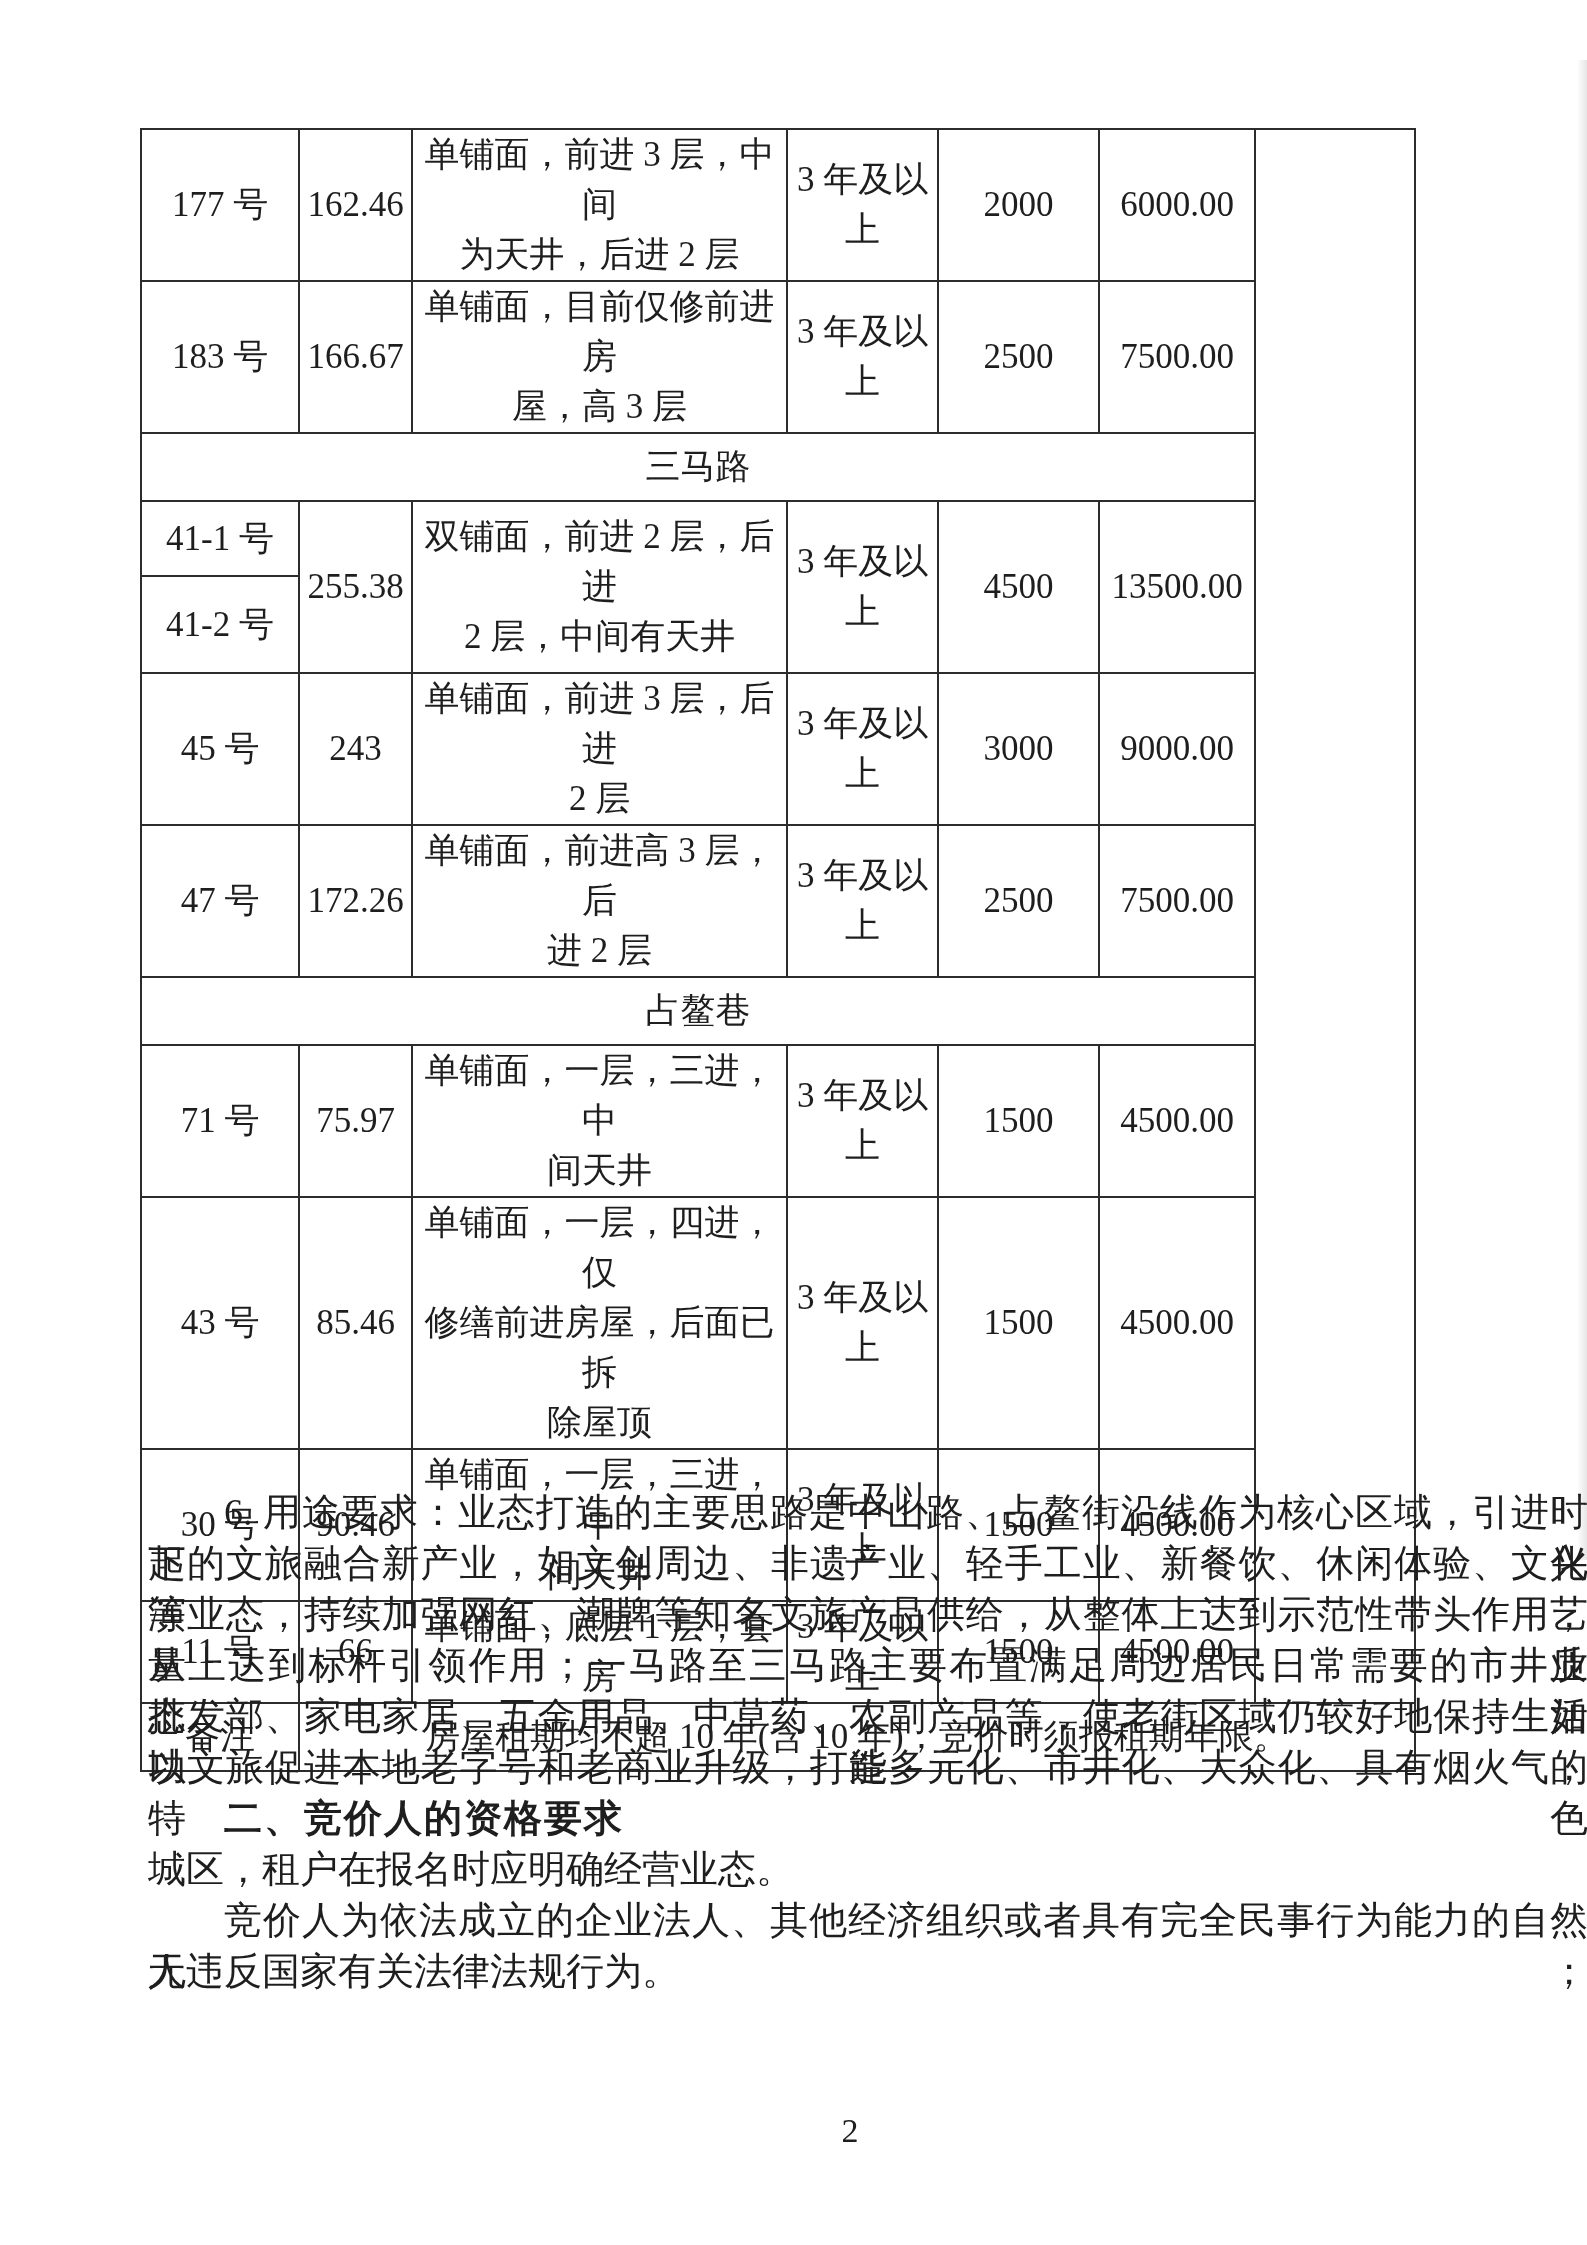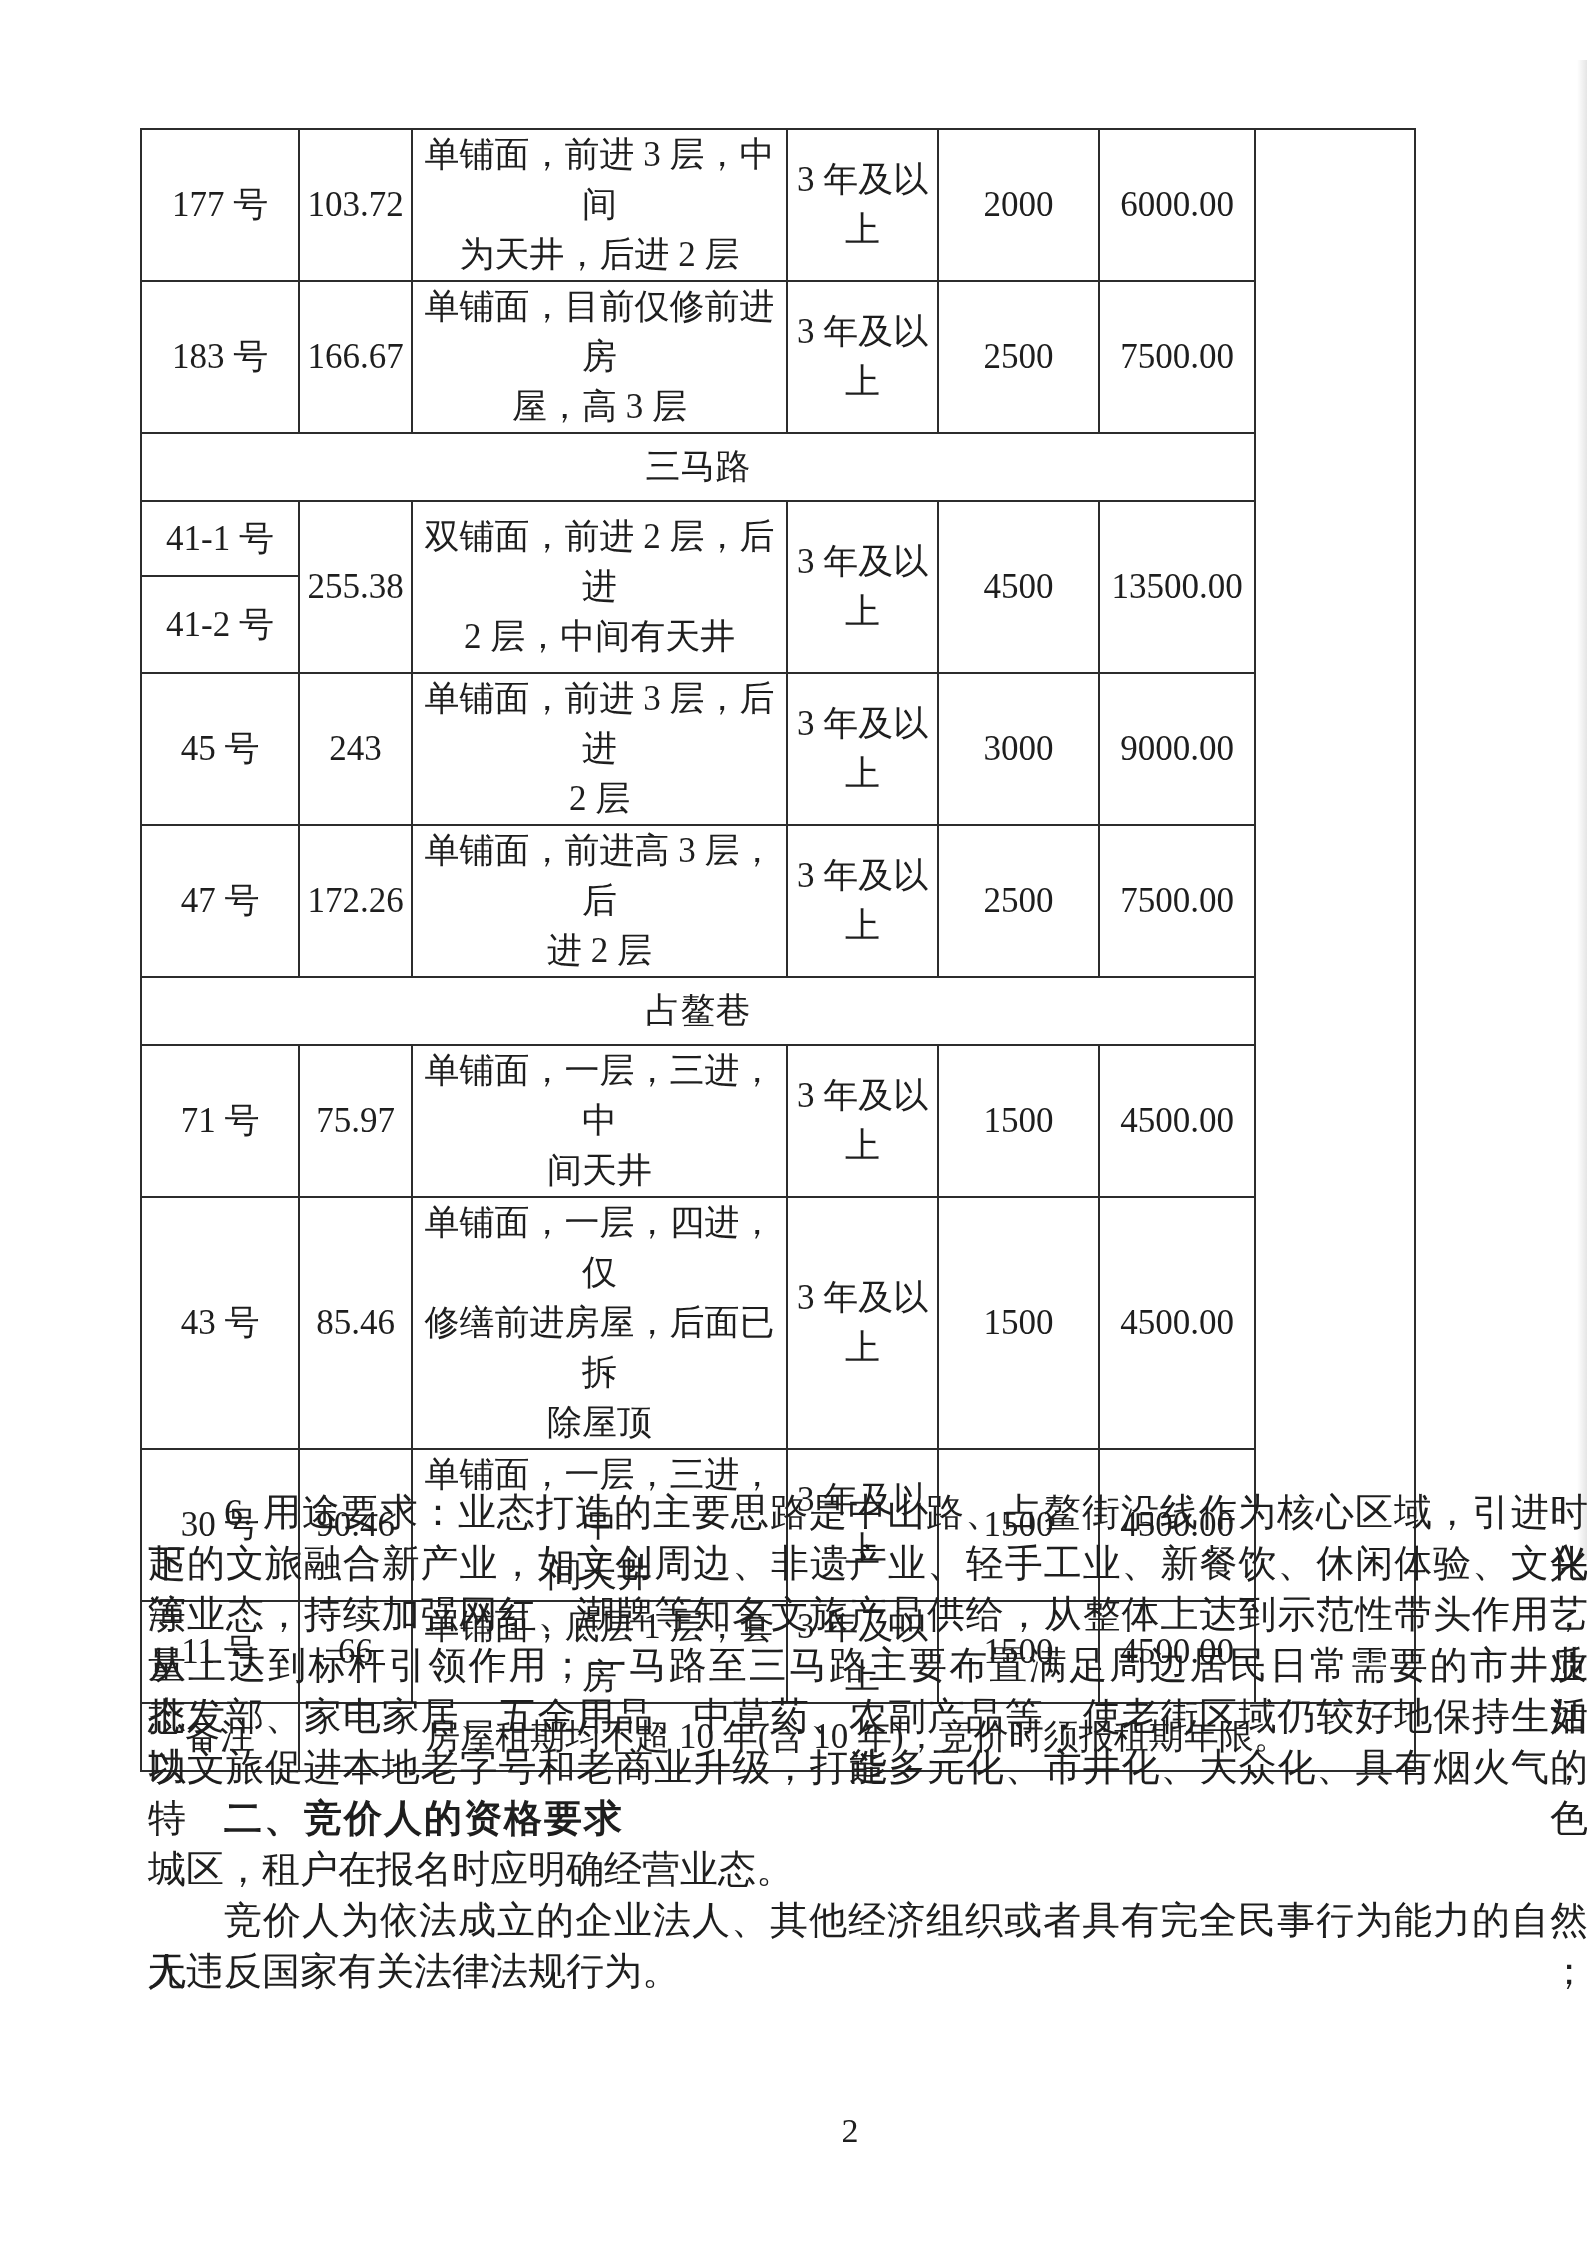--- a/index.html
+++ b/index.html
@@ -66,21 +66,21 @@
       <col style="width:113px">
       <col style="width:375px">
     <col style="width:151px">
       <col style="width:161px">
       <col style="width:156px">
     <col style="width:160px">
   </colgroup>
   <tbody>
       <tr class="h120">
     <td class="c-no">177 号</td>
-    <td class="c-area">103.72</td>
+    <td class="c-area">162.46</td>
     <td class="c-desc">单铺面，前进 3 层，中间
 为天井，后进 2 层</td>
     <td>3 年及以上</td>
     <td>2000</td>
     <td>6000.00</td>
     <td rowspan="12"></td>
   </tr>
   <tr class="h116">
     <td class="c-no">183 号</td>
     <td class="c-area">166.67</td>

